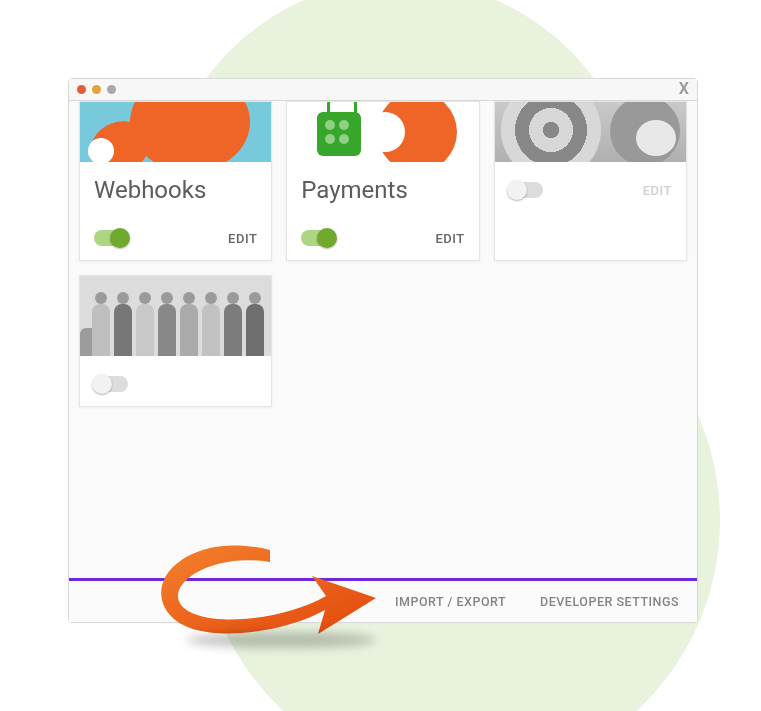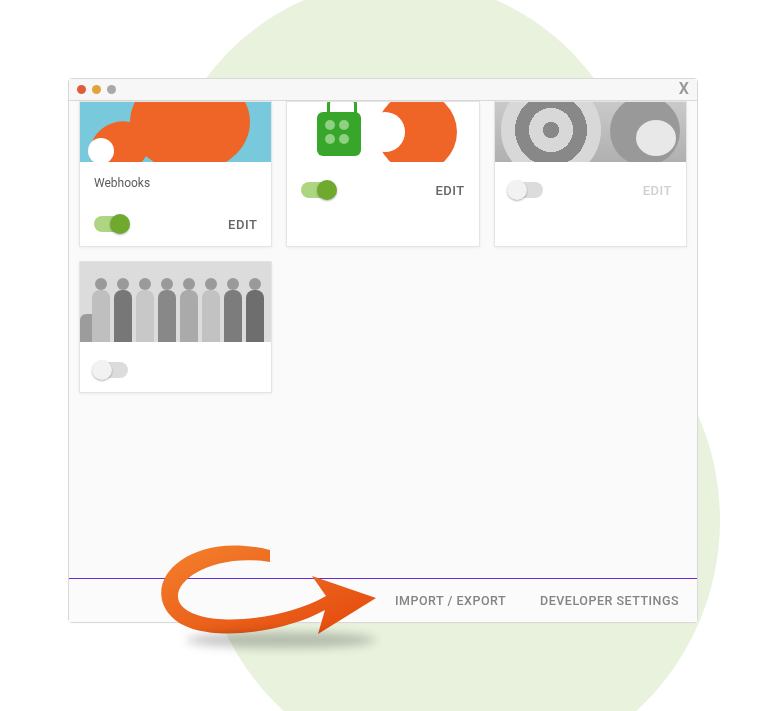--- a/index.html
+++ b/index.html
@@ -74,21 +74,21 @@
     flex-direction: column;
   }
   .card-img {
     height: 60px;
     position: relative;
     overflow: hidden;
   }
   .row2 .card-img { height: 80px; }
   .card-title {
     padding: 14px 14px 6px 14px;
-    font-size: 12px;
+    font-size: 24px;
     color: #5c5c5c;
     font-weight: 400;
   }
   .card-actions {
     display: flex;
     align-items: center;
     justify-content: space-between;
     padding: 20px 14px 14px 14px;
   }
   .toggle {
@@ -109,21 +109,21 @@
   .edit-btn {
     font-size: 13px;
     letter-spacing: 0.5px;
     color: #666;
     font-weight: 500;
     cursor: pointer;
   }
   .edit-btn.disabled { color: #cfcfcf; cursor: default; }
   .footer {
     height: 44px;
-    border-top: 1px solid #6d28d9;
+    border-top: 3px solid #6d28d9;
     display: flex;
     align-items: center;
     justify-content: flex-end;
     gap: 34px;
     padding: 0 18px;
     background: #fbfbfb;
   }
   .footer-link {
     font-size: 12.5px;
     letter-spacing: 0.5px;
@@ -203,20 +203,21 @@
           <span class="edit-btn">EDIT</span>
         </div>
       </div>
 
       <div class="card">
         <div class="card-img scene-pay">
           <div class="reg"></div>
             <div class="fox"></div>
             <div class="fox-face"></div>
         </div>
+        <div class="card-title">Payments</div>
         <div class="card-actions">
           <div class="toggle on">
               <div class="knob"></div>
             </div>
           <span class="edit-btn">EDIT</span>
         </div>
       </div>
 
       <div class="card">
         <div class="card-img scene-gray">

